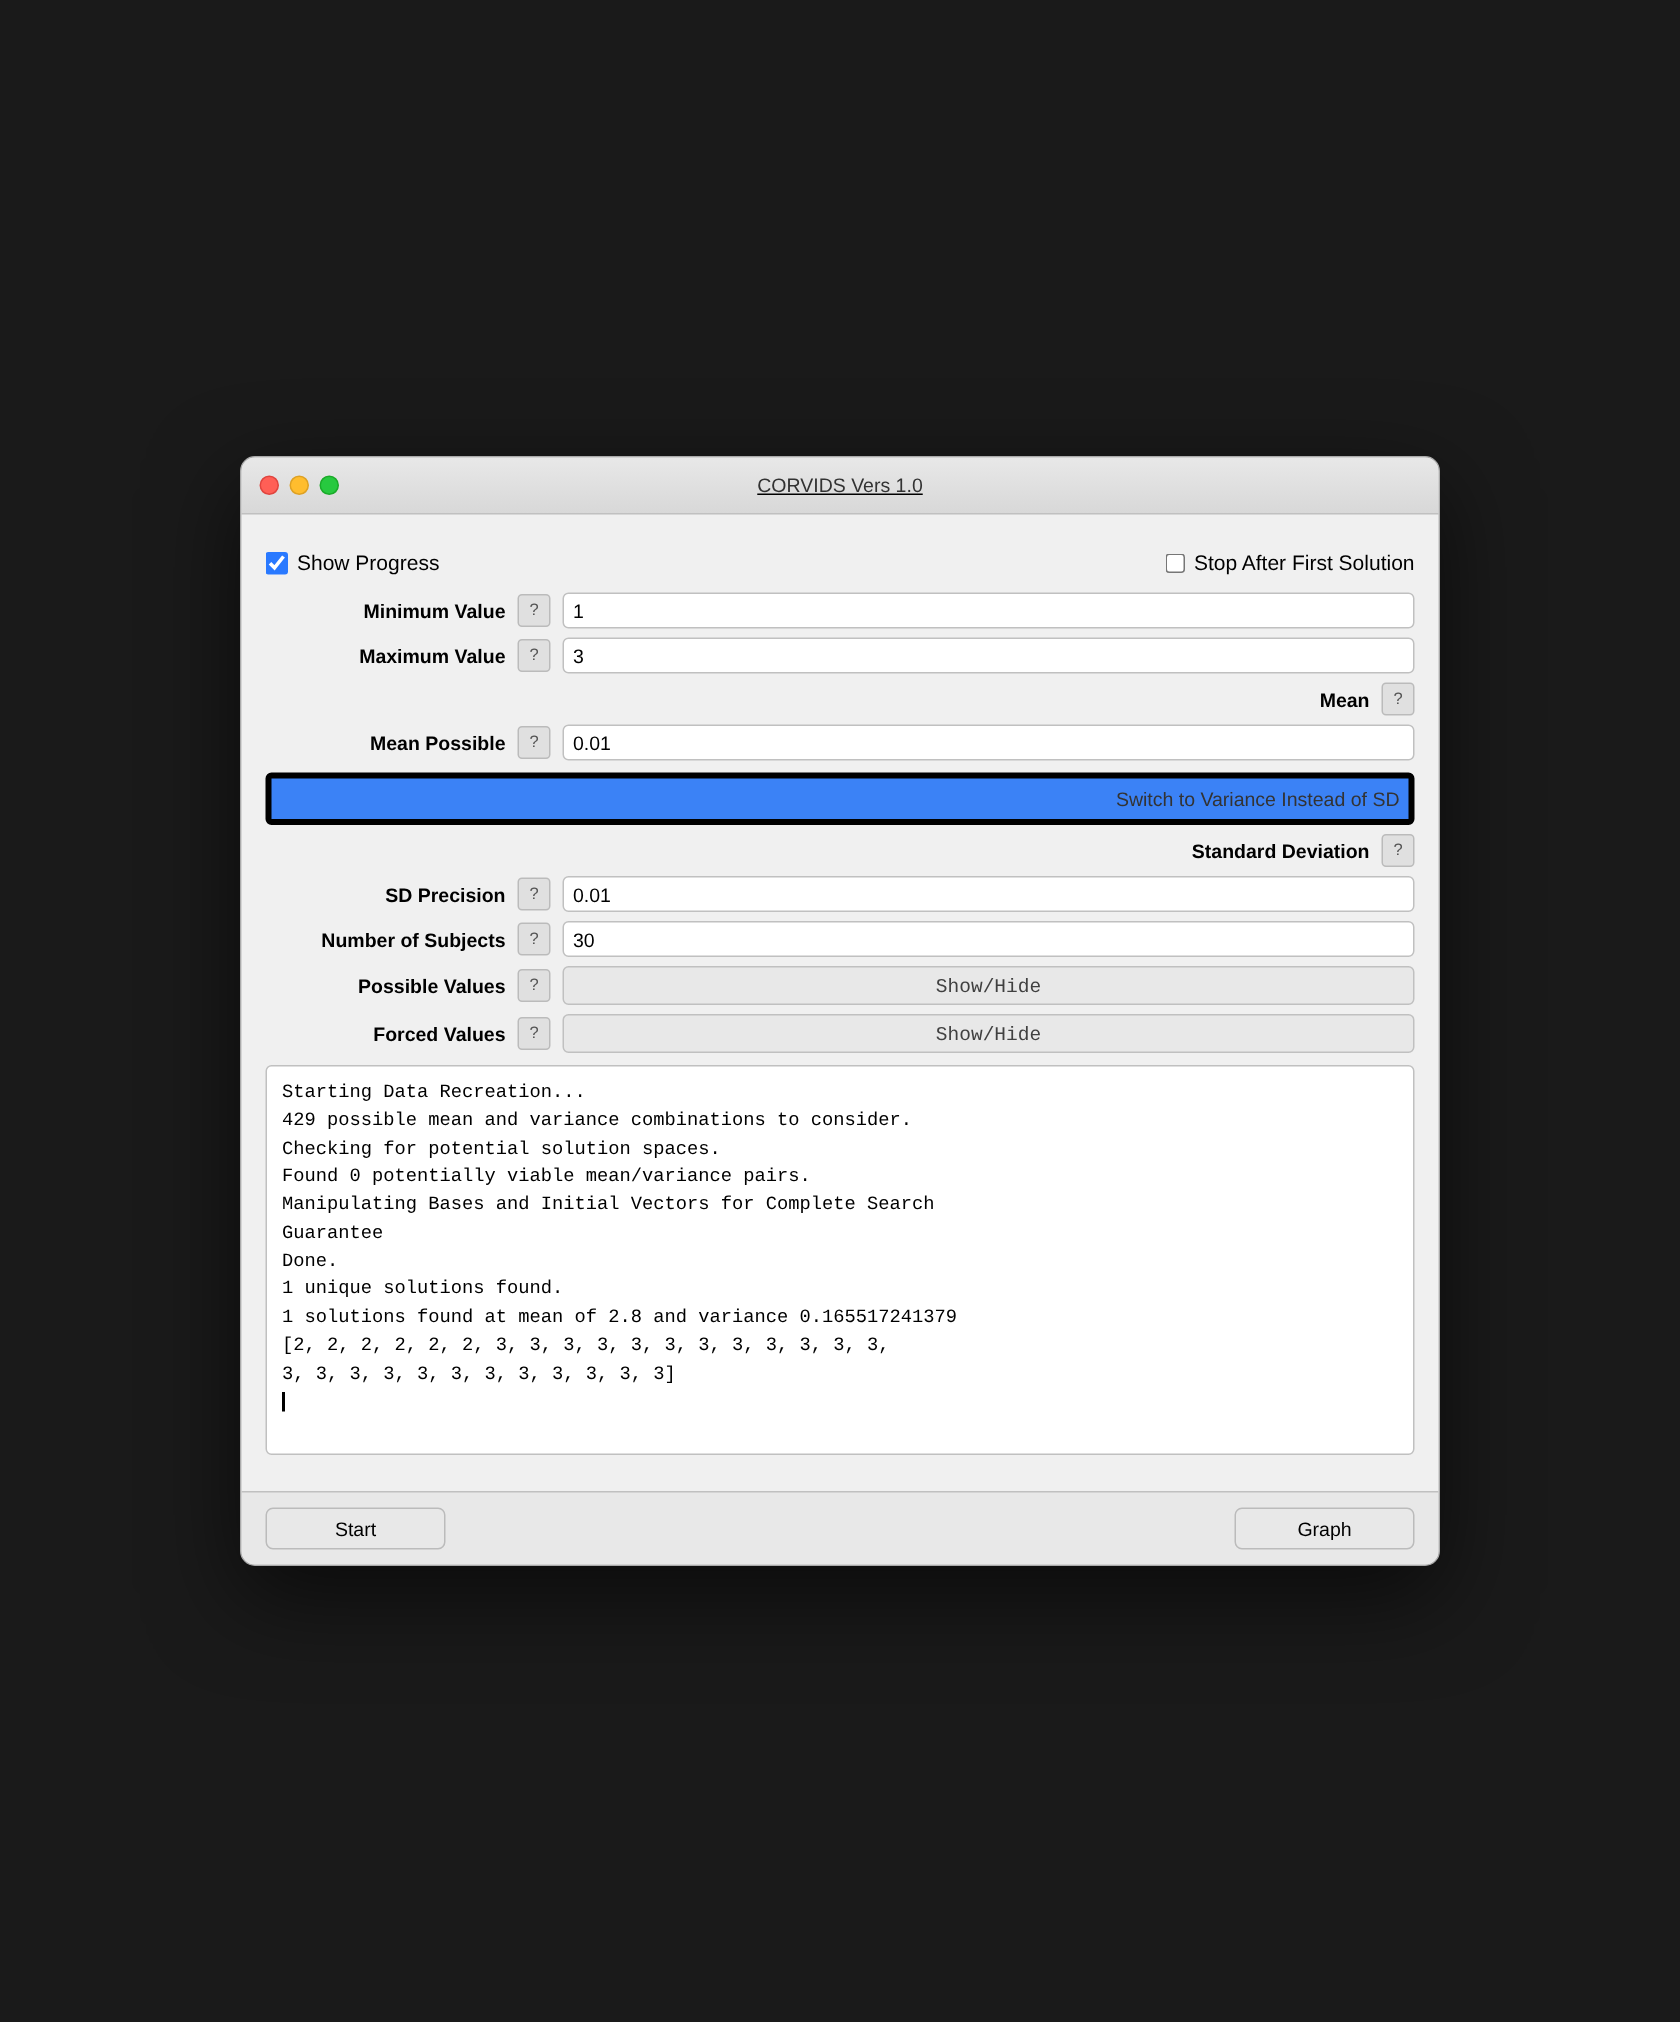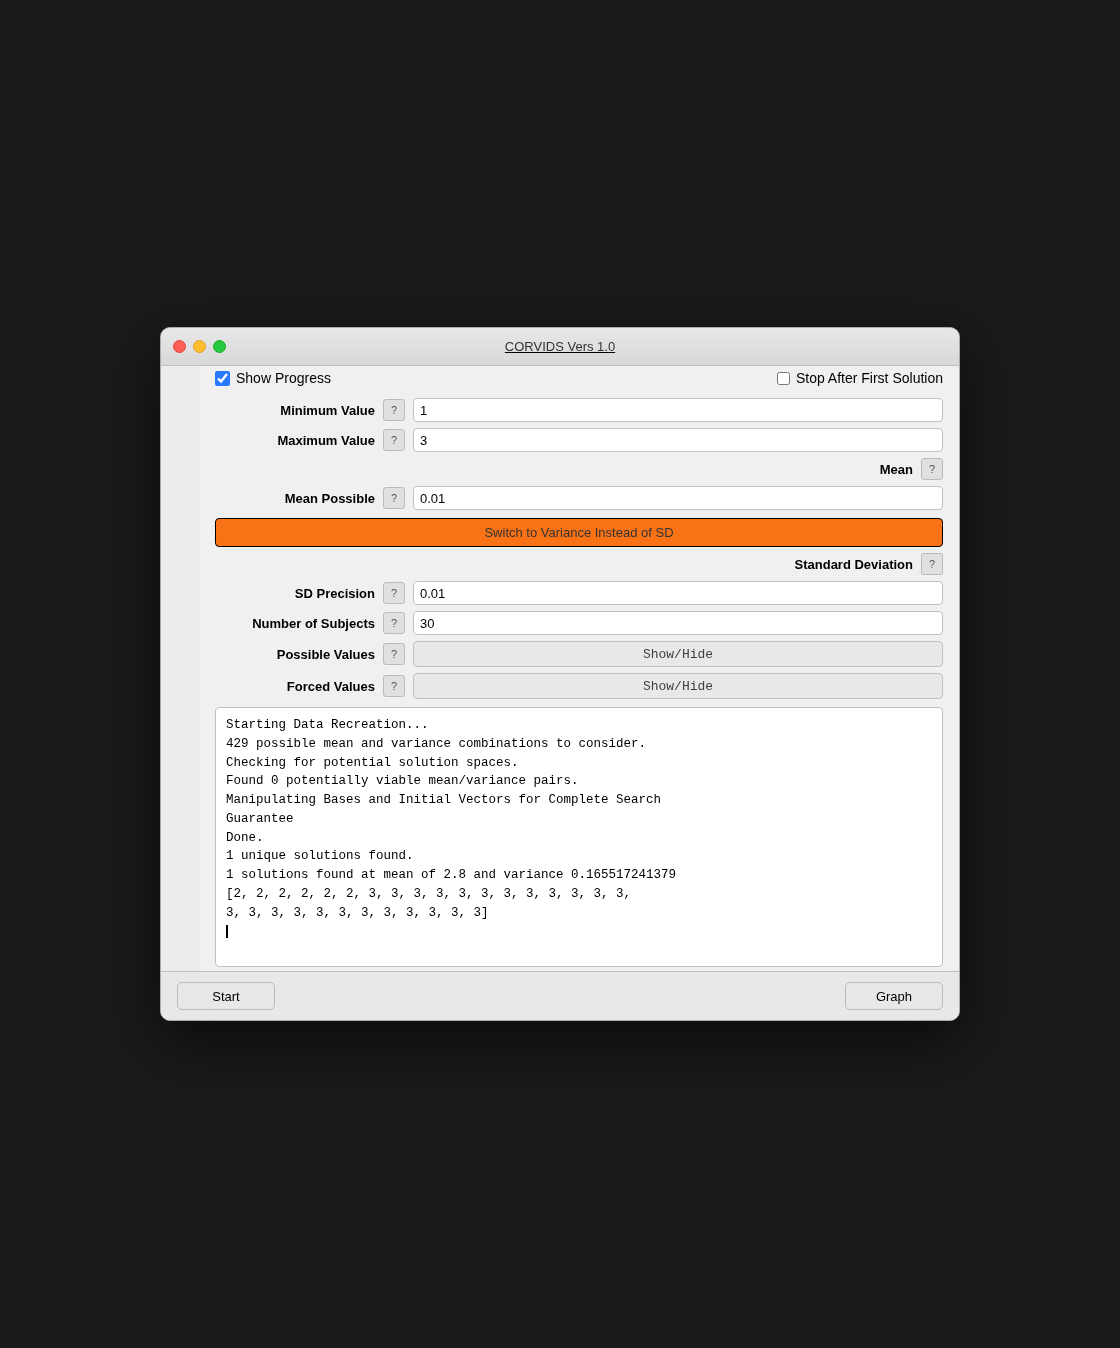--- a/index.html
+++ b/index.html
@@ -57,22 +57,21 @@
     .traffic-light.maximize { background: #27c93f; border: 1px solid #1aab29; }
 
     .titlebar-title {
       font-size: 13px;
       font-weight: 500;
       color: #333;
     }
 
     .content {
       background: #f0f0f0;
-      padding: 4px 16px;
-      margin-left: 38px;
+      padding: 24px 16px;
     }
 
     .top-row {
       display: flex;
       justify-content: space-between;
       align-items: center;
       margin-bottom: 12px;
     }
 
     .checkbox-label {
@@ -142,27 +141,27 @@
       background: white;
       padding: 0 6px;
       font-size: 13px;
       color: #000;
     }
 
     .switch-btn {
       display: block;
       width: 100%;
       padding: 6px;
-      background: #f97316;
-      border: 1px solid #000000;
+      background: #3b82f6;
+      border: 4px solid #000000;
       border-radius: 4px;
       font-size: 13px;
       color: #333;
       cursor: pointer;
-      text-align: center;
+      text-align: right;
       margin: 6px 0;
     }
 
     .show-hide-btn {
       flex: 1;
       height: 26px;
       background: #e8e8e8;
       border: 1px solid #c0c0c0;
       border-radius: 4px;
       font-size: 13px;
@@ -196,21 +195,21 @@
     .bottom-bar {
       background: #e8e8e8;
       border-top: 1px solid #c0c0c0;
       padding: 10px 16px;
       display: flex;
       justify-content: space-between;
       align-items: center;
     }
 
     .action-btn {
-      width: 98px;
+      width: 120px;
       height: 28px;
       background: #e8e8e8;
       border: 1px solid #bbb;
       border-radius: 5px;
       font-size: 13px;
       color: #000;
       cursor: pointer;
       text-align: center;
     }
 

